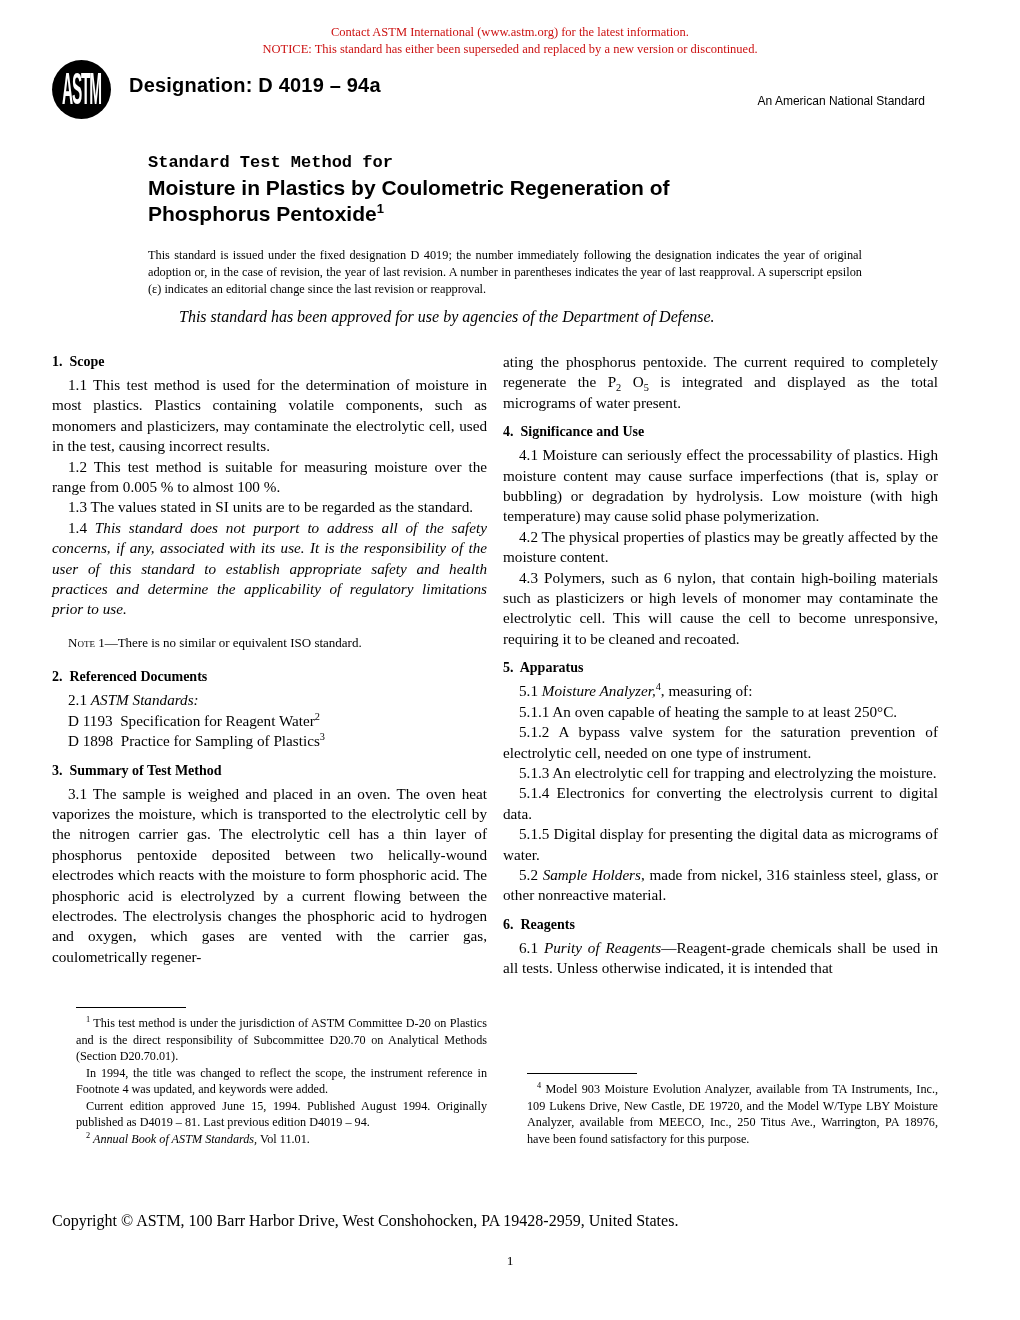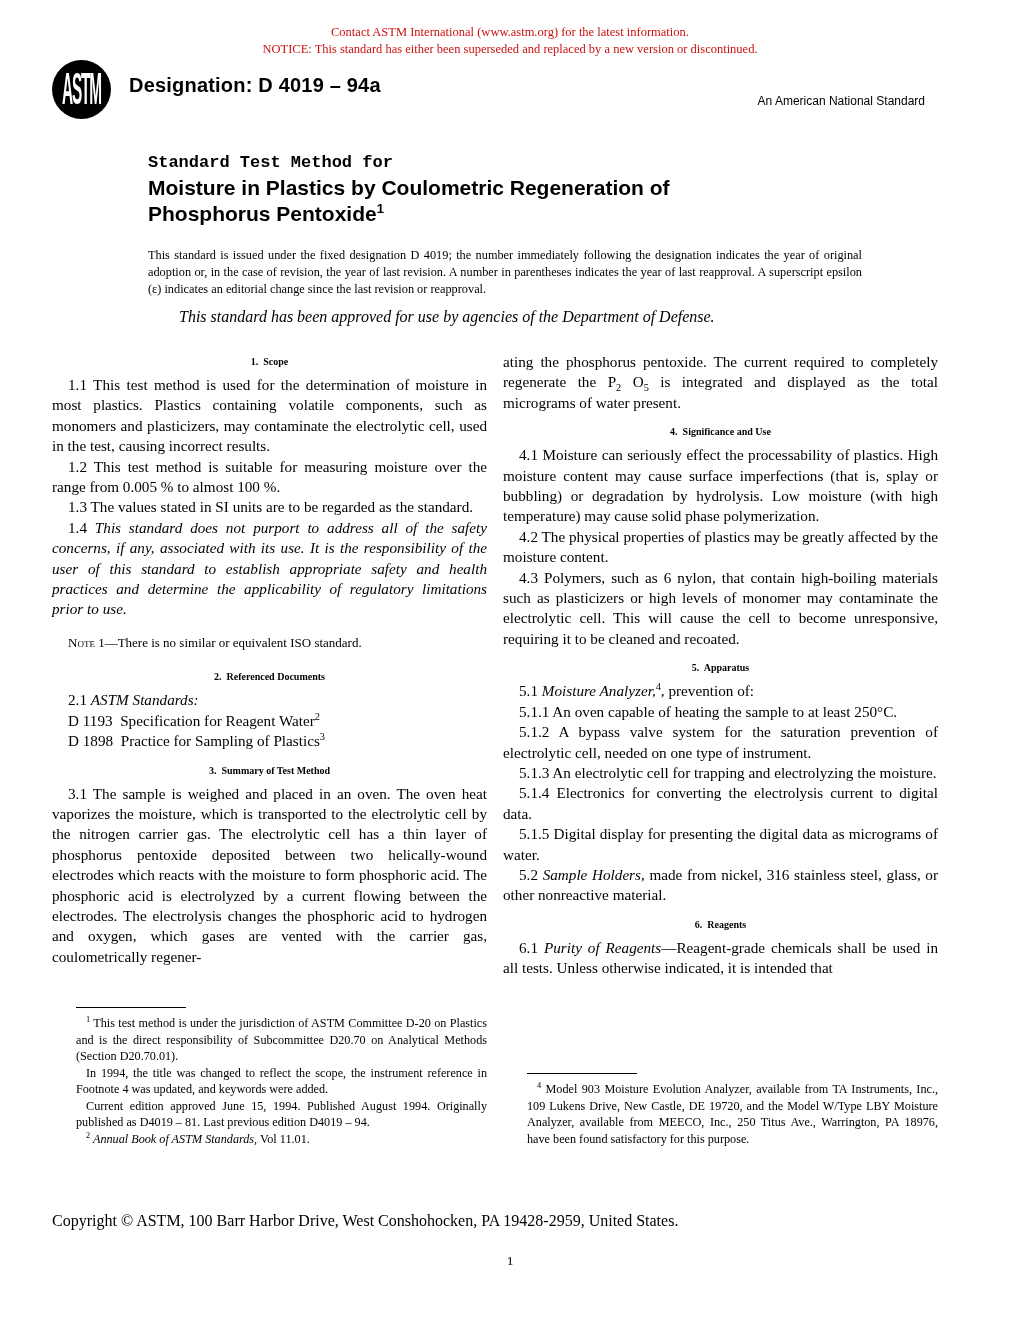--- a/index.html
+++ b/index.html
@@ -26,22 +26,22 @@
   
   .issuing { position:absolute; top:247px; left:148px; width:714px; font-size:12.3px;
              line-height:16.8px; text-align:justify; }
   .dod { position:absolute; top:308px; left:148px; width:714px; font-style:italic; font-size:16px;margin-left:31px; }
   
   .columns { position:absolute; top:352px; left:52px; width:886px; height:795px; display:flex; gap:16px; }
   .col { width:435px; display:flex; flex-direction:column; font-size:15.2px;
          line-height:20.4px; text-align:justify; }
   .col p { text-indent:16px; }
   .noindent { text-indent:0 !important; }
-  .sec-heading { font-weight:bold; font-size:10px; line-height:20px; margin:9px 0 3px 0;
-                 text-indent:0; white-space:pre-wrap; text-align:center; }
+  .sec-heading { font-weight:bold; font-size:14px; line-height:20px; margin:9px 0 3px 0;
+                 text-indent:0; white-space:pre-wrap; text-align:left; }
   .col > .sec-heading:first-child { margin-top:0; }
   .note { font-size:13px; line-height:17.5px; margin:14px 0 7px 0; }
   .smallcaps { font-variant:small-caps; }
   .ref-line { white-space:pre-wrap; }
   .ital { font-style:italic; }
   .sup { font-size:0.68em; vertical-align:super; line-height:0; }
   .sub { font-size:0.68em; vertical-align:sub; line-height:0; }
   
   .fnblock { margin-top:auto; font-size:12.2px; line-height:16.5px; text-align:justify;margin-left:24px; }
   .fnrule { width:110px; border-top:1px solid #000; margin-bottom:7px; }
@@ -107,21 +107,21 @@
 
     <div class="col">
       <p class="noindent"><span>ating the phosphorus pentoxide. The current required to completely regenerate the P</span><span class="sub">2</span><span> O</span><span class="sub">5</span><span> is integrated and displayed as the total micrograms of water present.</span></p>
 
       <div class="sec-heading">4.  Significance and Use</div>
       <p>4.1 Moisture can seriously effect the processability of plastics. High moisture content may cause surface imperfections (that is, splay or bubbling) or degradation by hydrolysis. Low moisture (with high temperature) may cause solid phase polymerization.</p>
       <p>4.2 The physical properties of plastics may be greatly affected by the moisture content.</p>
       <p>4.3 Polymers, such as 6 nylon, that contain high-boiling materials such as plasticizers or high levels of monomer may contaminate the electrolytic cell. This will cause the cell to become unresponsive, requiring it to be cleaned and recoated.</p>
 
       <div class="sec-heading">5.  Apparatus</div>
-      <p><span>5.1 </span><span class="ital">Moisture Analyzer,</span><span class="sup">4</span><span>, prevention of:</span></p>
+      <p><span>5.1 </span><span class="ital">Moisture Analyzer,</span><span class="sup">4</span><span>, measuring of:</span></p>
       <p>5.1.1 An oven capable of heating the sample to at least 250°C.</p>
       <p>5.1.2 A bypass valve system for the saturation prevention of electrolytic cell, needed on one type of instrument.</p>
       <p>5.1.3 An electrolytic cell for trapping and electrolyzing the moisture.</p>
       <p>5.1.4 Electronics for converting the electrolysis current to digital data.</p>
       <p>5.1.5 Digital display for presenting the digital data as micrograms of water.</p>
       <p><span>5.2 </span><span class="ital">Sample Holders</span><span>, made from nickel, 316 stainless steel, glass, or other nonreactive material.</span></p>
 
       <div class="sec-heading">6.  Reagents</div>
       <p><span>6.1 </span><span class="ital">Purity of Reagents</span><span>—Reagent-grade chemicals shall be used in all tests. Unless otherwise indicated, it is intended that</span></p>
 

